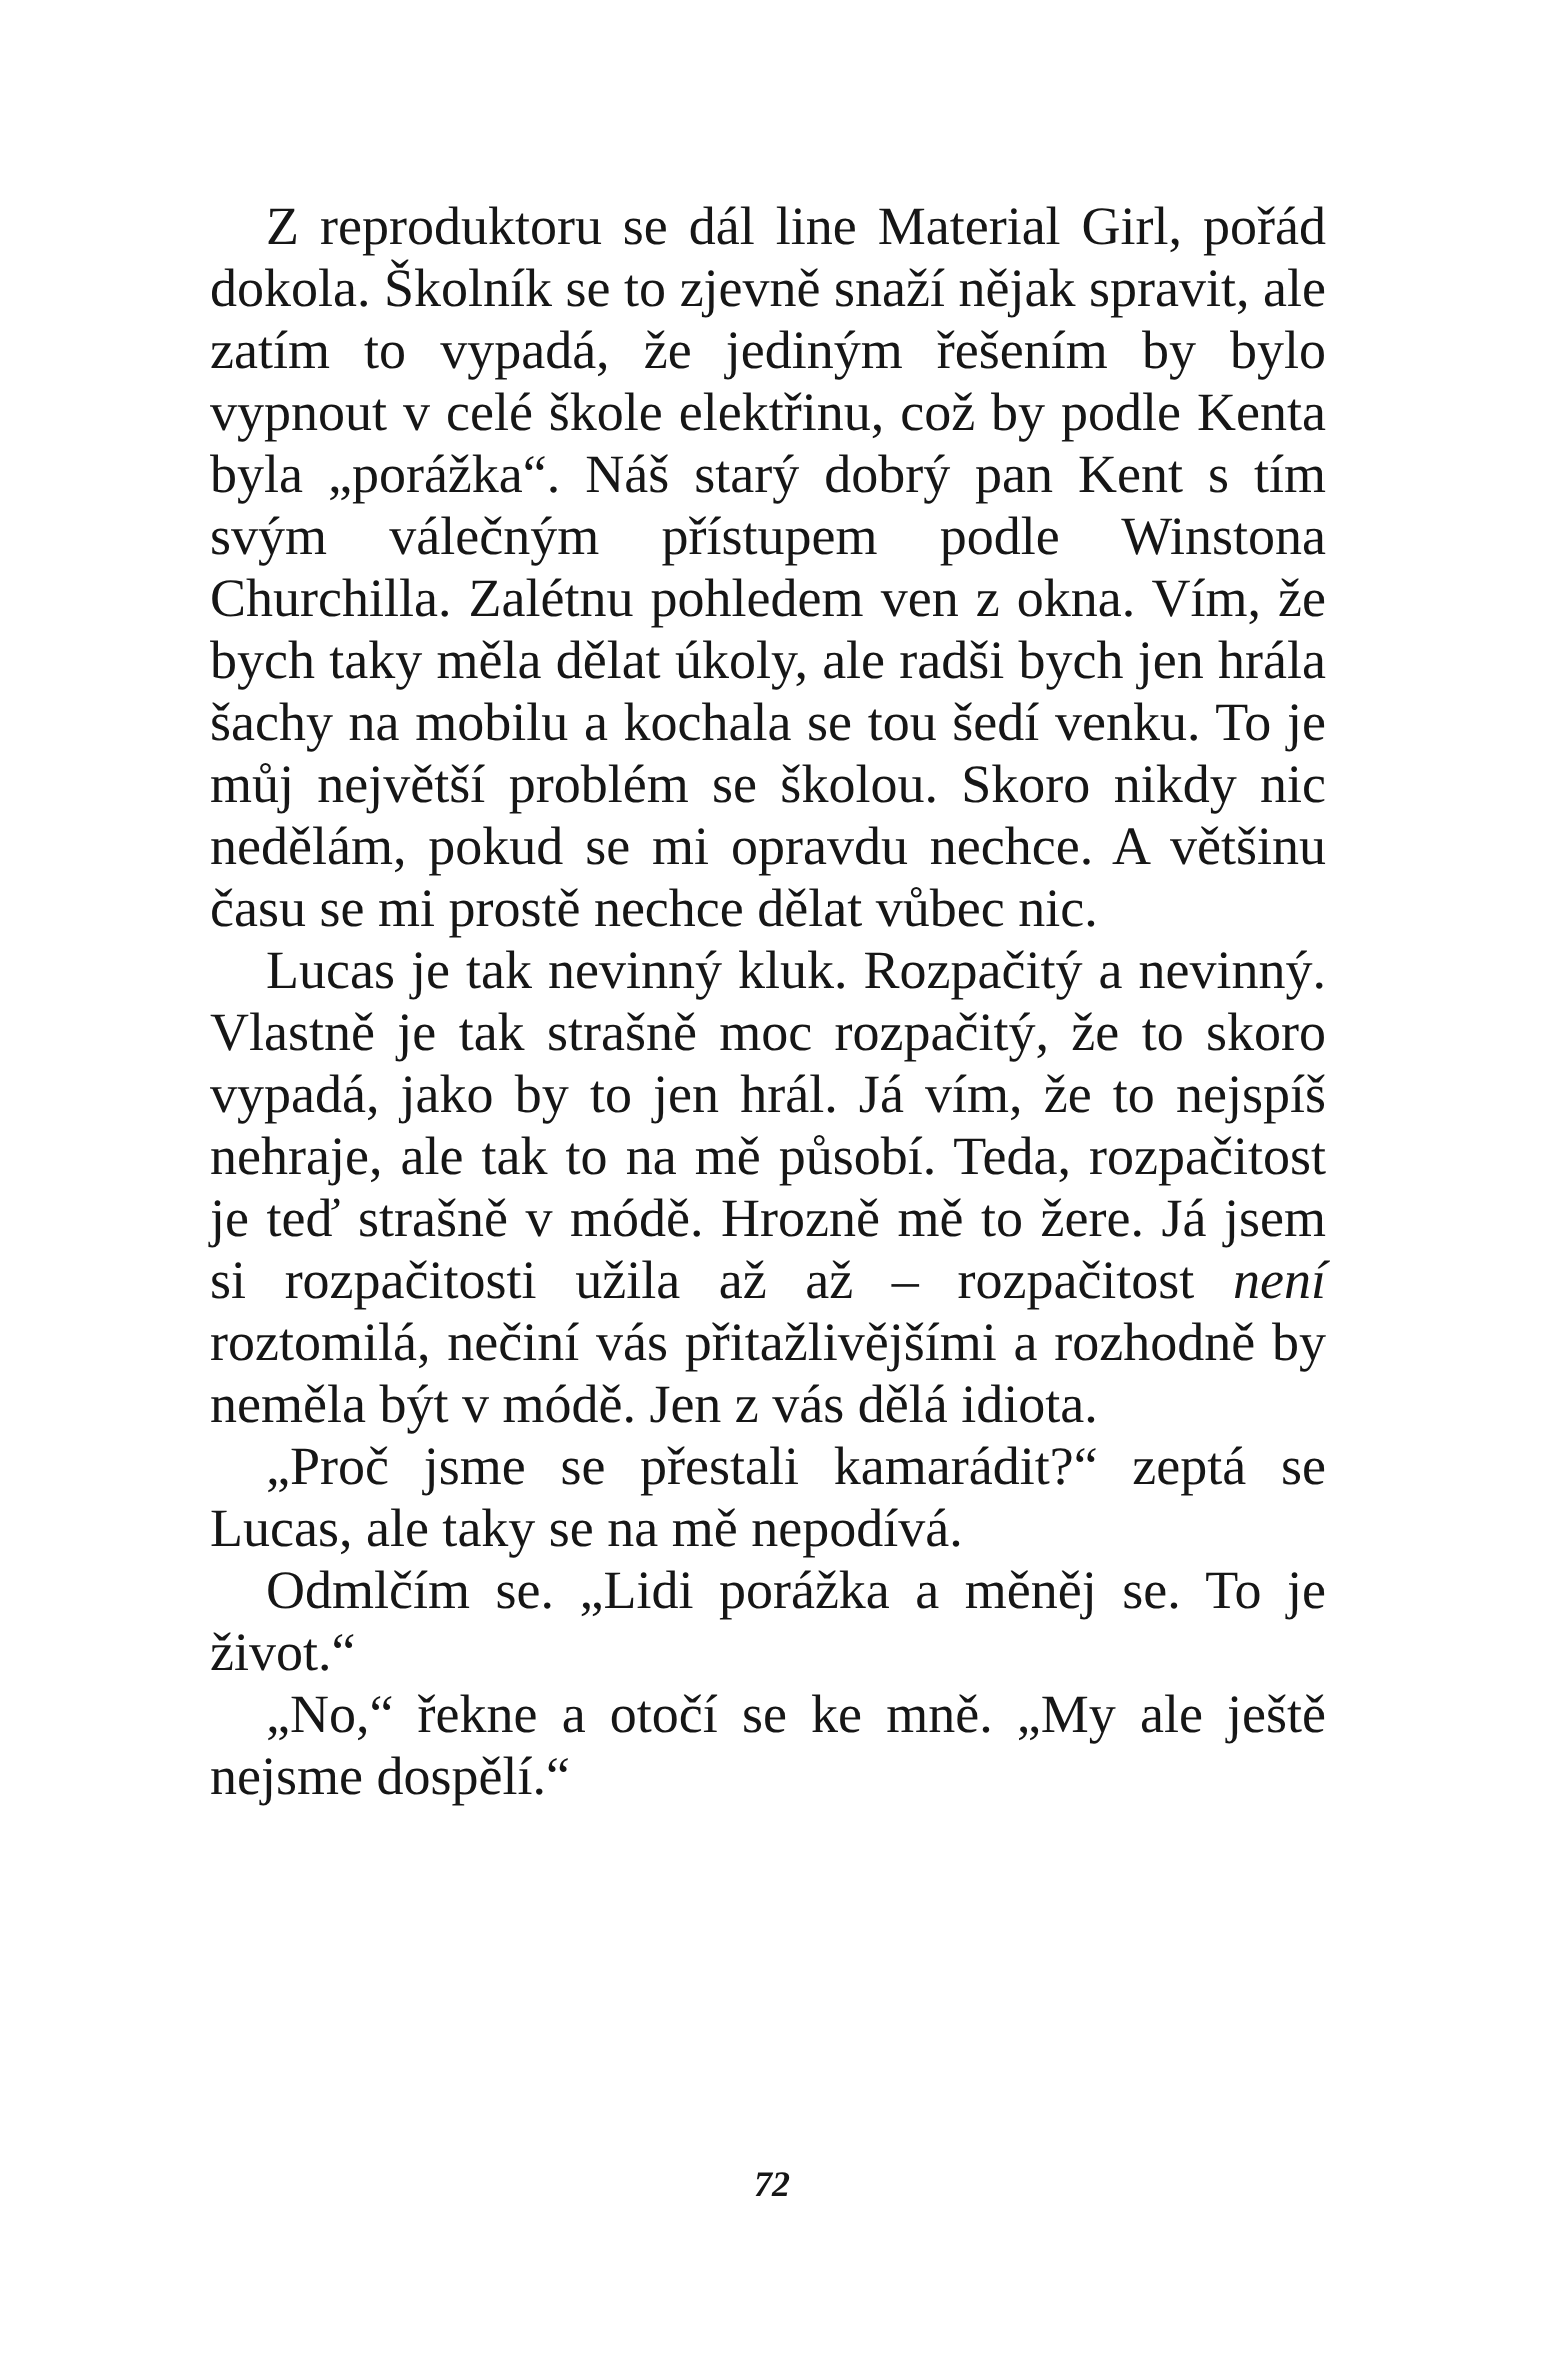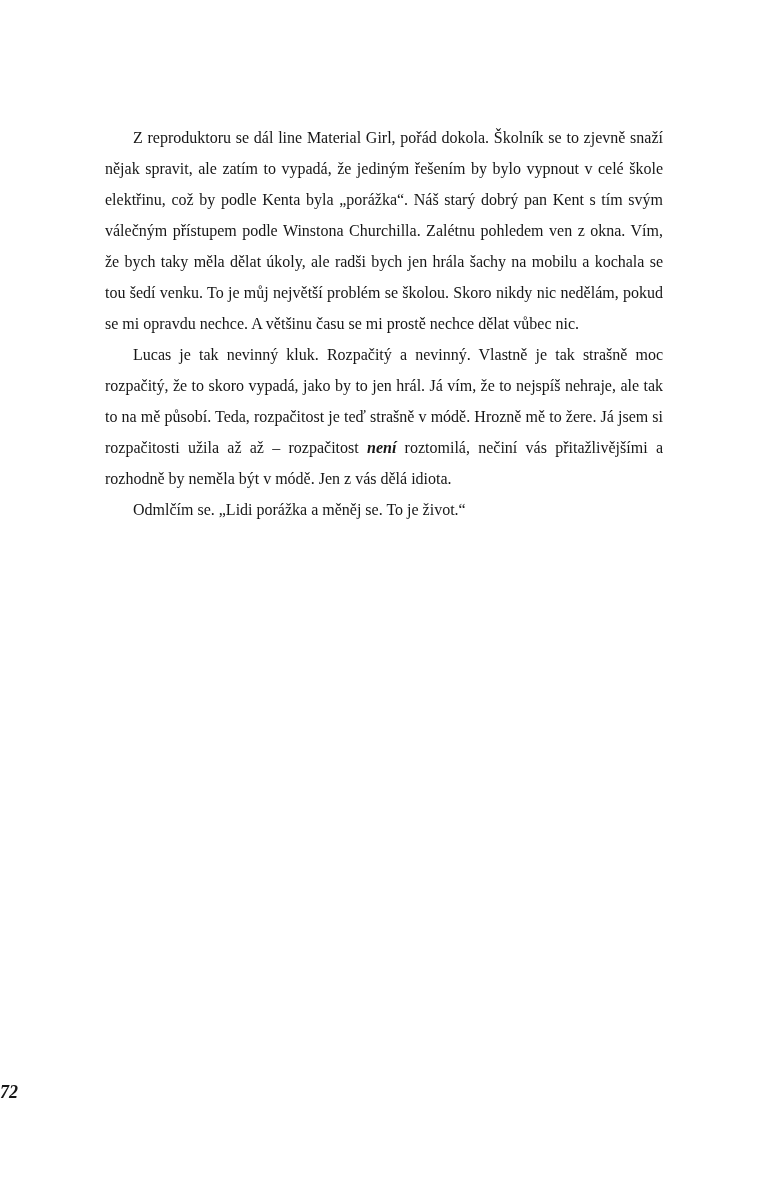--- a/index.html
+++ b/index.html
@@ -12,51 +12,52 @@
     width: 772px;
     height: 1185px;
     background: #ffffff;
     font-family: "Liberation Serif", "DejaVu Serif", serif;
     color: #161616;
     overflow: hidden;
   }
   .text-block {
     position: absolute;
     left: 105px;
-    top: 122px;
+    top: 98px;
     width: 558px;
-    font-size: 16px;
+    font-size: 27px;
     line-height: 31px;
     text-align: justify;
     text-justify: inter-word;
   }
   .text-block p {
     margin: 0;
     padding: 0;
     text-indent: 28px;
   }
   .text-block em {
     font-style: italic;
-    font-weight: bold;
   }
   .page-number {
     position: absolute;
     left: 0;
     top: 1082px;
     width: 100%;
-    text-align: left;
+    text-align: center;
     font-size: 18px;
     font-weight: bold;
     font-style: italic;
     color: #161616;
   }
 </style>
 </head>
 <body>
 
 <div class="book-page">
   <div class="text-block">
     <p><span>Z reproduktoru se dál line Material Girl, pořád dokola. Školník se to zjevně snaží nějak spravit, ale zatím to vypadá, že jediným řešením by bylo vypnout v celé škole elektřinu, což by podle Kenta byla „porážka“. Náš starý dobrý pan Kent s tím svým válečným přístupem podle Winstona Churchilla. Zalétnu pohledem ven z okna. Vím, že bych taky měla dělat úkoly, ale radši bych jen hrála šachy na mobilu a kochala se tou šedí venku. To je můj největší problém se školou. Skoro nikdy nic nedělám, pokud se mi opravdu nechce. A většinu času se mi prostě nechce dělat vůbec nic.</span></p>
     <p><span>Lucas je tak nevinný kluk. Rozpačitý a nevinný. Vlastně je tak strašně moc rozpačitý, že to skoro vypadá, jako by to jen hrál. Já vím, že to nejspíš nehraje, ale tak to na mě působí. Teda, rozpačitost je teď strašně v módě. Hrozně mě to žere. Já jsem si rozpačitosti užila až až – rozpačitost </span><em>není</em><span> roztomilá, nečiní vás přitažlivějšími a rozhodně by neměla být v módě. Jen z vás dělá idiota.</span></p>
+    <p><span>„Proč jsme se přestali kamarádit?“ zeptá se Lucas, ale taky se na mě nepodívá.</span></p>
     <p><span>Odmlčím se. „Lidi porážka a měněj se. To je život.“</span></p>
+    <p><span>„No,“ řekne a otočí se ke mně. „My ale ještě nejsme dospělí.“</span></p>
   </div>
   <div class="page-number">72</div>
 </div>
 
 </body></html>

